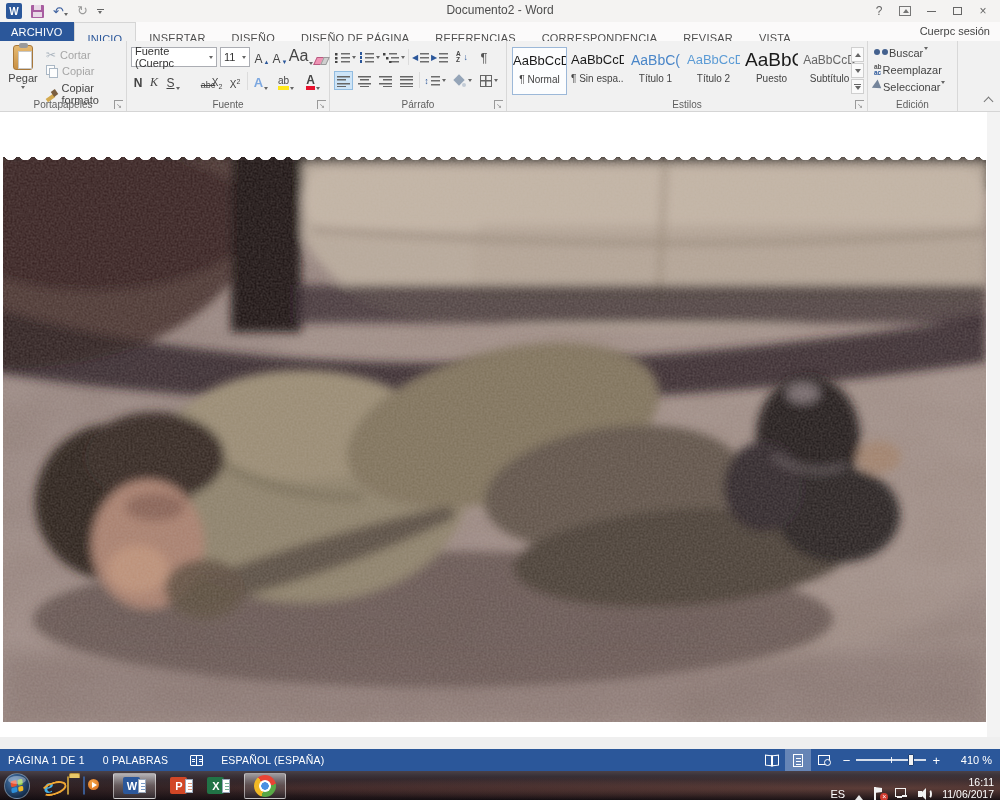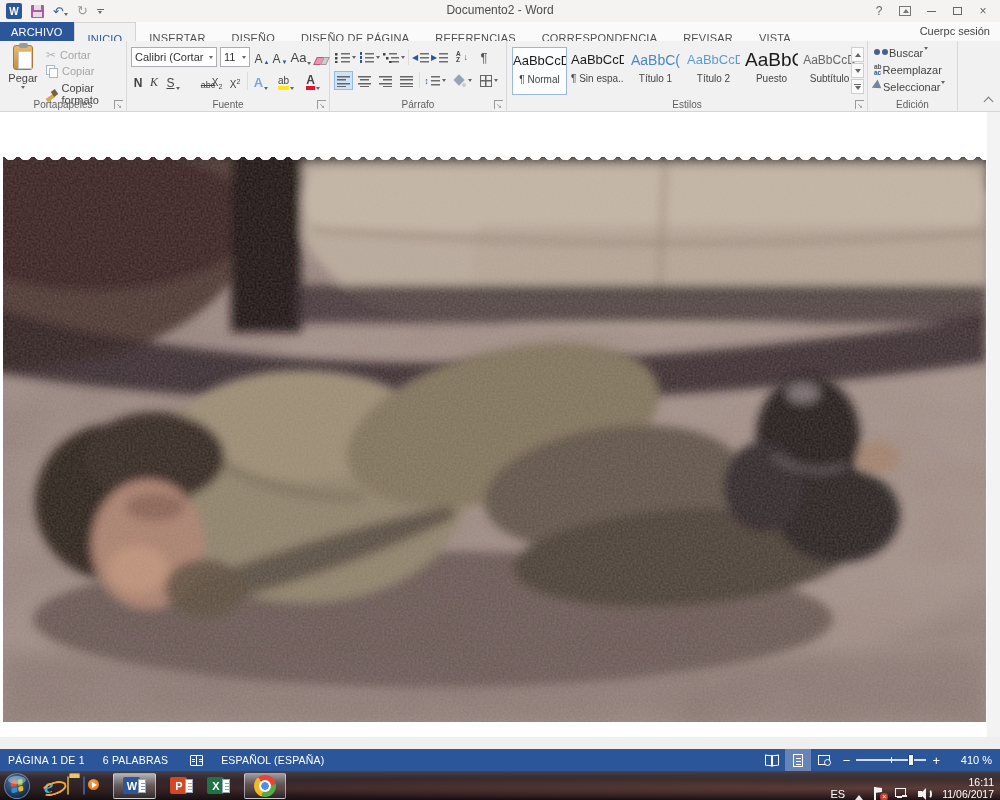--- a/index.html
+++ b/index.html
@@ -277,37 +277,37 @@
       <div class="clip-row en" style="left:46px; top:41px">
         <span class="ic-brush"></span>
         <span>Copiar formato</span>
       </div>
       <div class="glabel">Portapapeles</div>
       <div class="dlg">↘</div>
     </div>
 
     <div class="rgroup" style="width:203px">
       <div class="combo" style="left:4px; top:6px; width:86px">
-        <span>Calibri (Cortar</span>
+        <span>Fuente (Cuerpc</span>
           <span class="car sm"></span>
       </div>
       <div class="combo" style="left:93px; top:6px; width:30px">
         <span>11</span>
           <span class="car sm"></span>
       </div>
       <div class="fbtn" style="left:127px; top:6px; width:16px">
           <span class="ga">A</span>
           <span class="ga-ar">▲</span>
         </div>
       <div class="fbtn" style="left:145px; top:6px; width:16px">
           <span class="ga">A</span>
           <span class="ga-ar">▼</span>
         </div>
       <div class="fbtn" style="left:163px; top:6px; width:22px">
-          <span style="font-size:13px">Aa</span>
+          <span style="font-size:16px">Aa</span>
           <span class="car sm"></span>
         </div>
       <div class="fbtn" style="left:186px; top:6px; width:16px">
           <span class="ic-eraser"></span>
         </div>
       <div class="fbtn" style="left:4px; top:31px; width:14px">
           <span class="bold-n">N</span>
         </div>
       <div class="fbtn" style="left:20px; top:31px; width:14px">
           <span class="ital-k">K</span>
@@ -536,21 +536,21 @@
         </g>
         <rect y="498" width="983" height="67" fill="#6e5c58" opacity=".32" filter="url(#b9)"></rect>
         <rect width="983" height="565" filter="url(#grain)" opacity=".45"></rect>
       </svg>
       <div class="scallop"></div>
     </div>
   </div>
 
   <div class="statusbar">
     <span class="sb-item">PÁGINA 1 DE 1</span>
-    <span class="sb-item">6 PALABRAS</span>
+    <span class="sb-item">0 PALABRAS</span>
     <span class="ic-proof"></span>
     <span class="sb-item">ESPAÑOL (ESPAÑA)</span>
     <div class="sb-right">
       <span class="viewbtn">
           <span class="ic-read"></span>
         </span>
       <span class="viewbtn active">
           <span class="ic-print"></span>
         </span>
       <span class="viewbtn">

